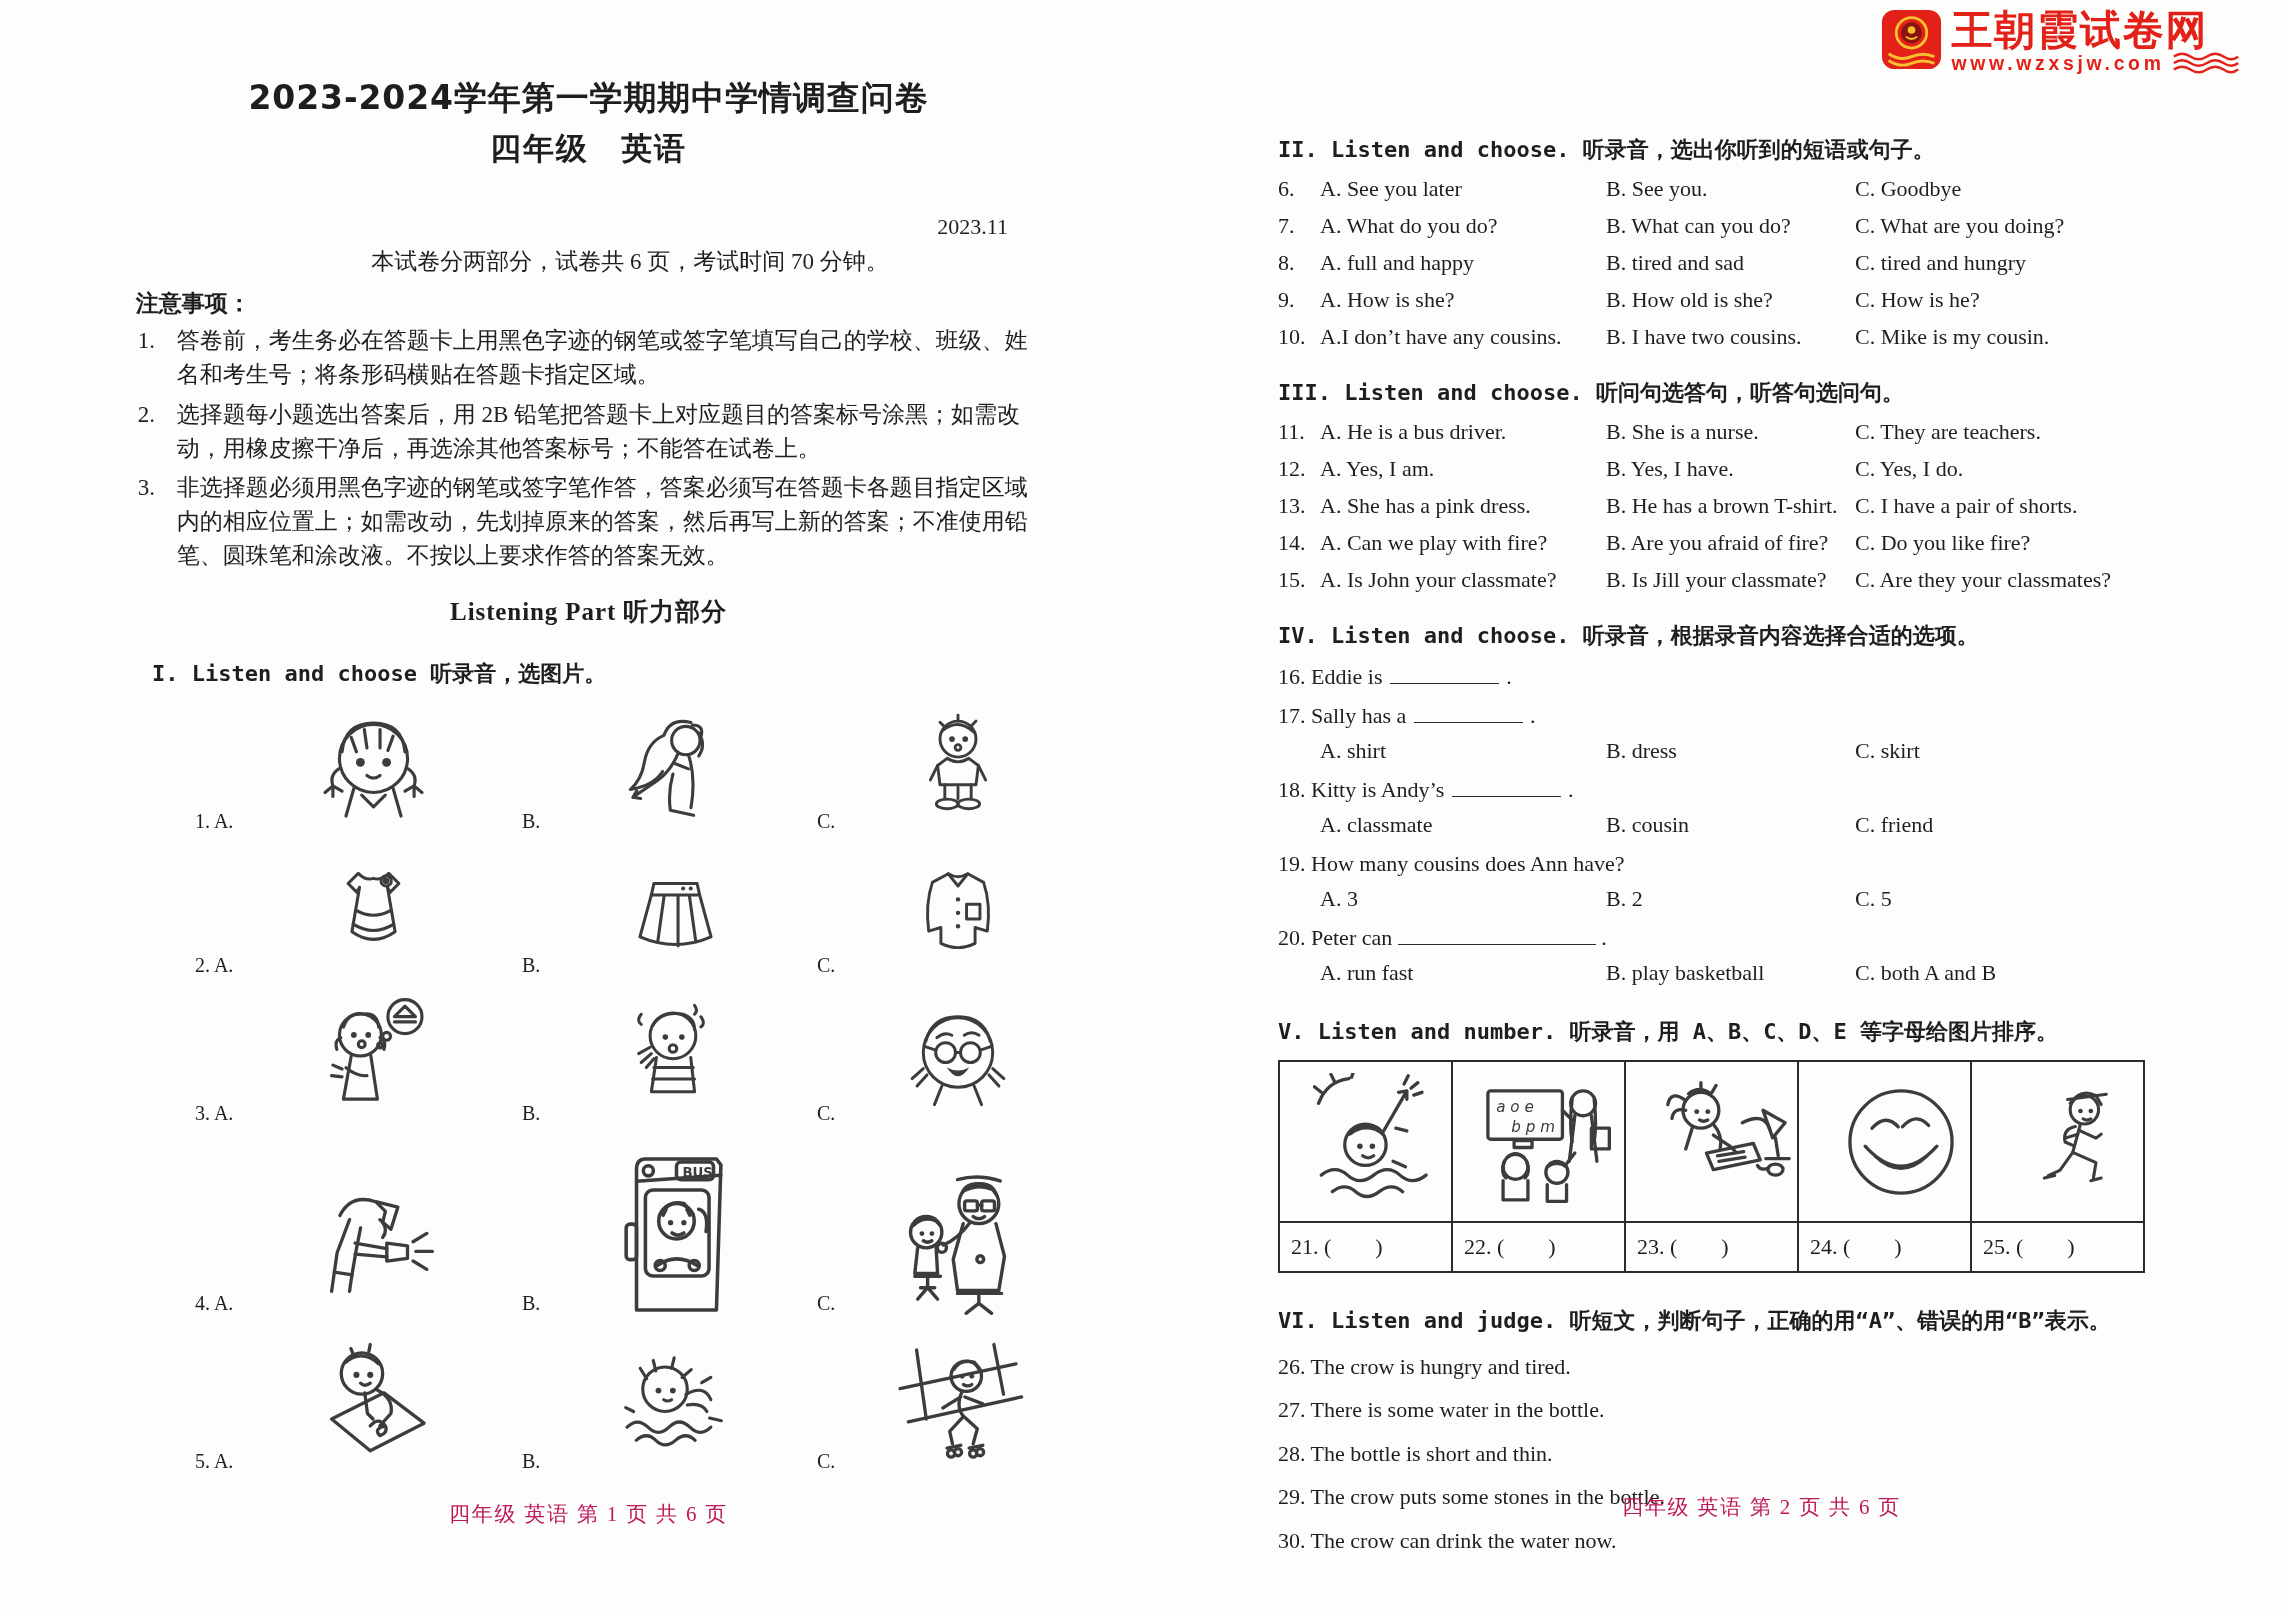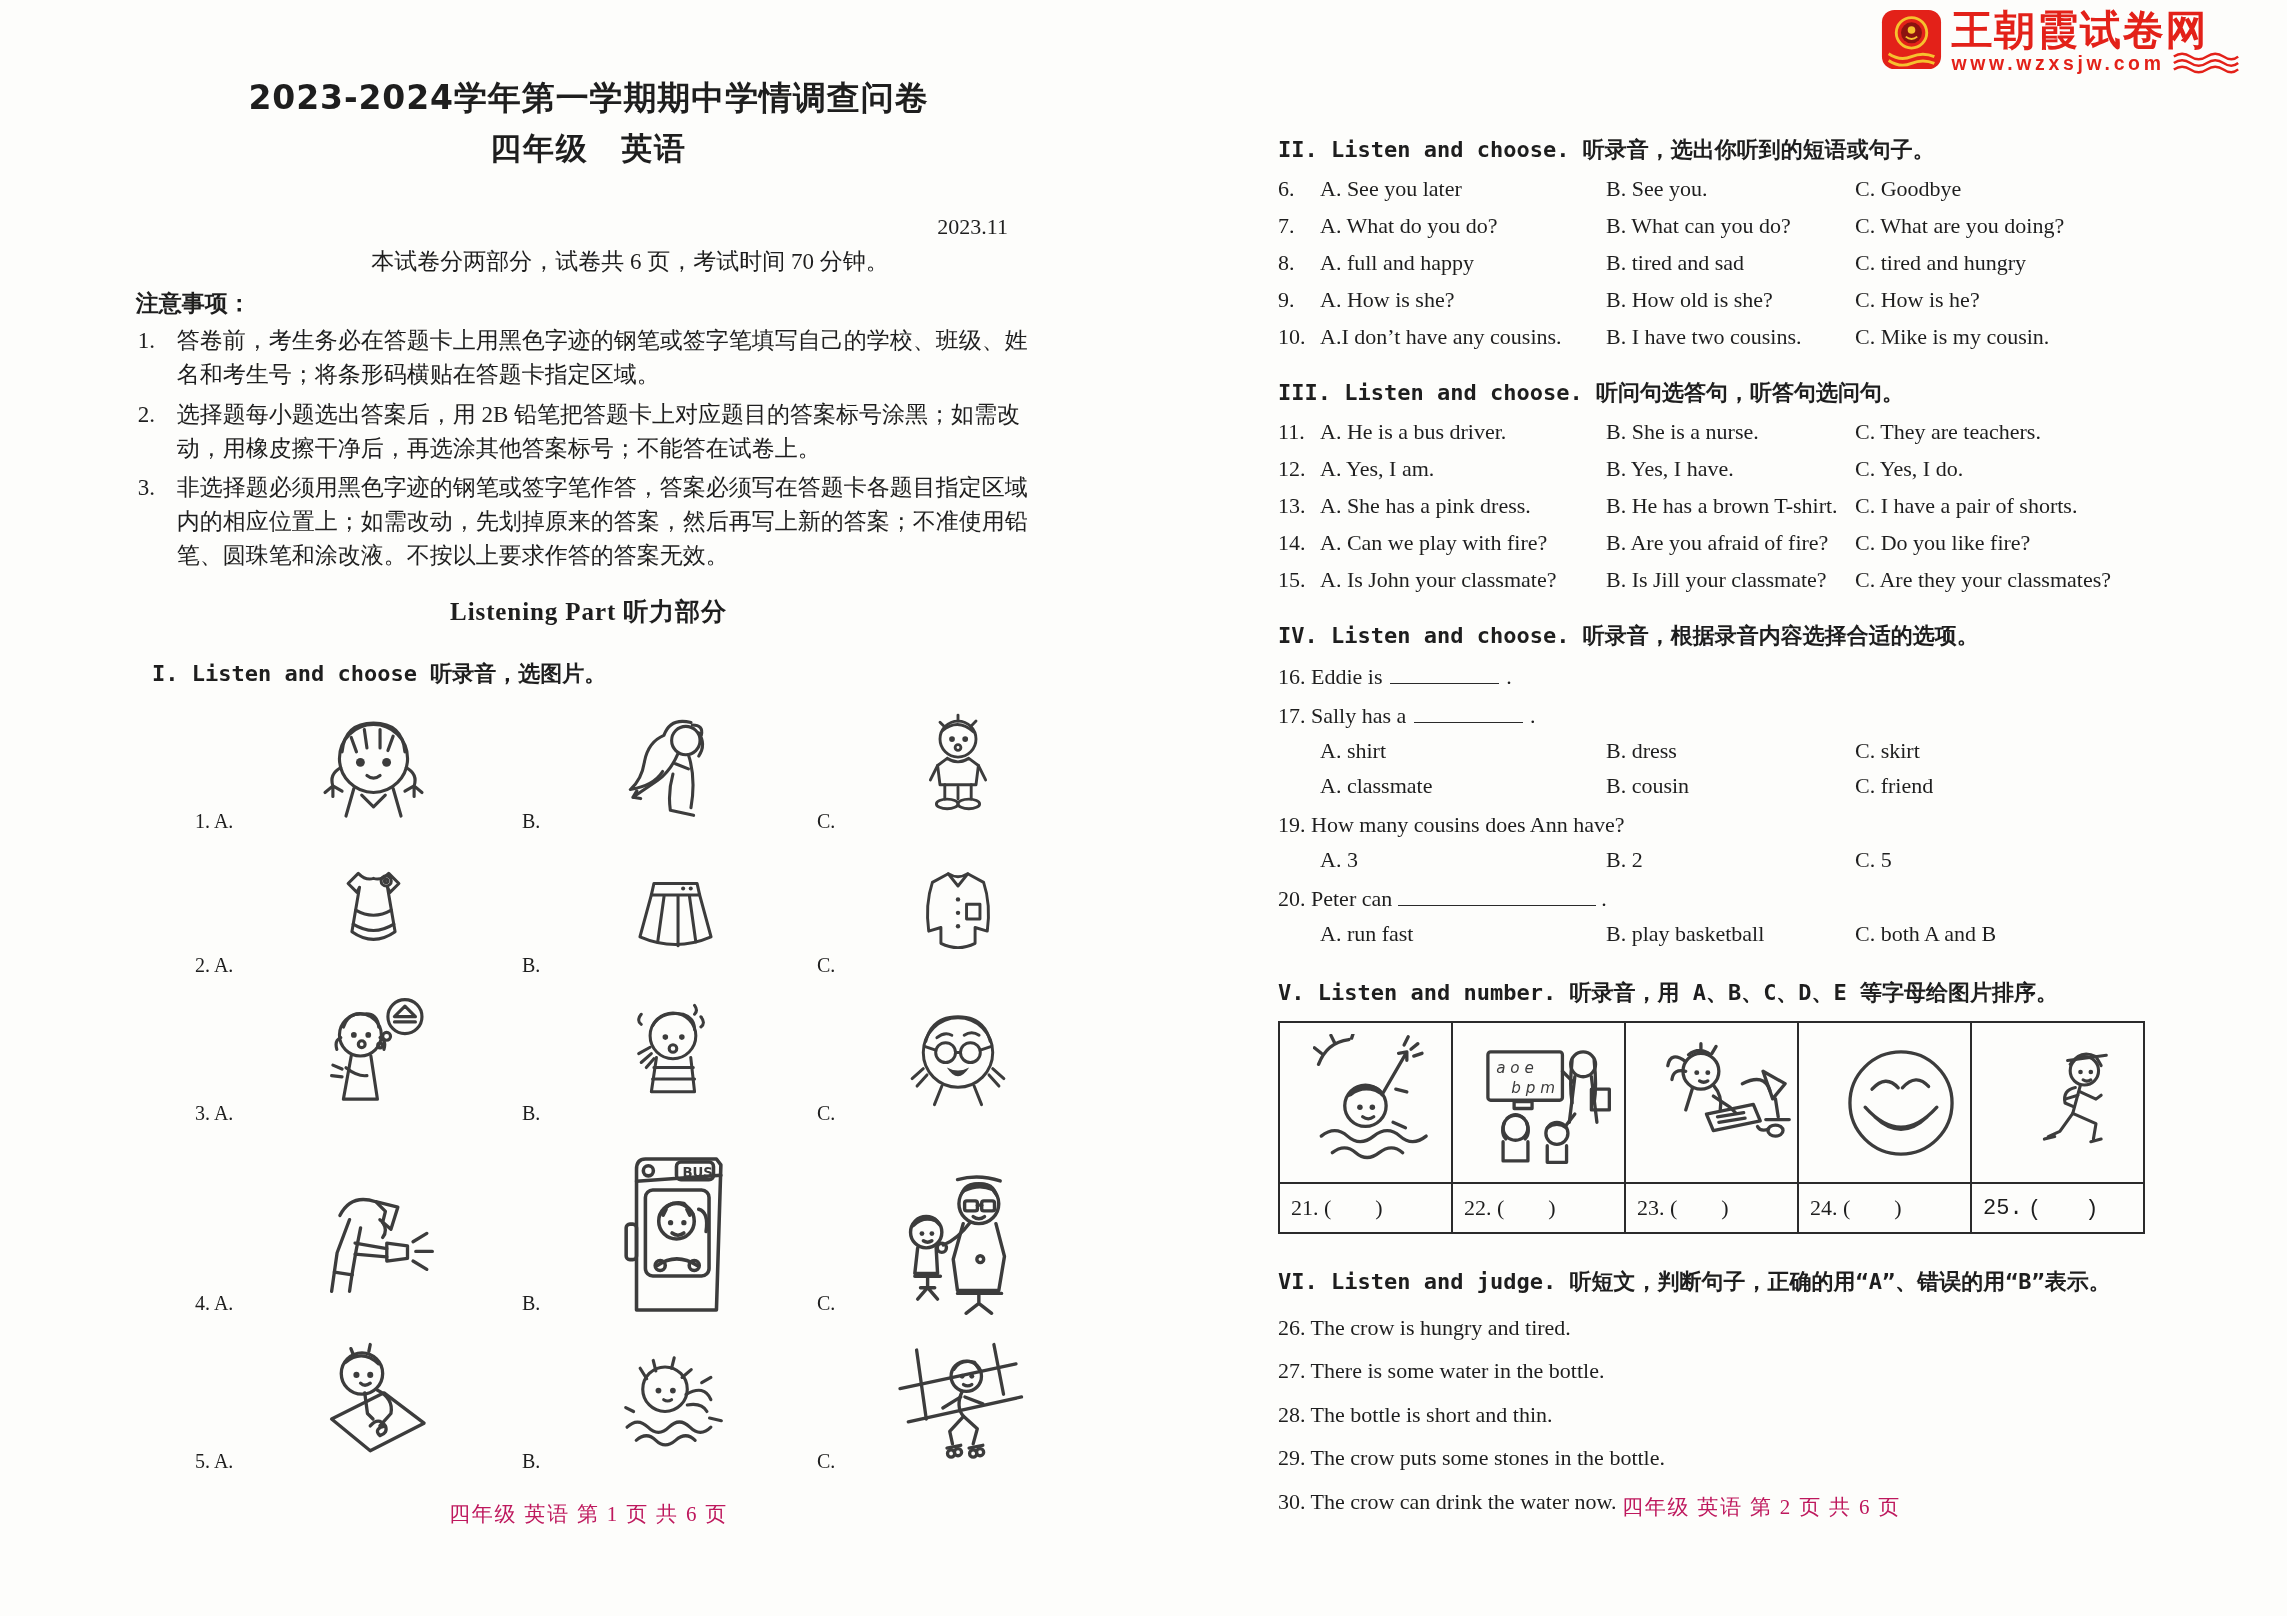--- a/index.html
+++ b/index.html
@@ -55,21 +55,21 @@
   .stem{font-size:22px;line-height:26px;margin-top:13px;}
   .opts{display:grid;grid-template-columns:286px 249px 1fr;font-size:22px;line-height:26px;
         margin-top:9.2px;margin-left:42px;}
   .blank{display:inline-block;border-bottom:1.8px solid #2a2a2a;height:18.5px;vertical-align:baseline;}
   .bm{width:109px;margin:0 7.4px;}
   .bl{width:198px;margin:0 5.5px;}
   
   .vtable{display:grid;grid-template-columns:repeat(5,173px);border:2.3px solid #2b2b2b;
           width:863px;margin-top:13px;}
   .vcell{border-right:2.3px solid #2b2b2b;display:flex;flex-direction:column;}
-  .vcell:last-child{border-right:none;font-family:Liberation Mono, monospace;}
+  .vcell:last-child{border-right:none;}
   .vimg{height:159px;display:flex;align-items:center;justify-content:flex-end;
         border-bottom:2.3px solid #2b2b2b;}
   .vnum{height:48px;display:flex;align-items:center;padding-left:11px;font-size:22px;gap:5.5px;}
   
   .vi-item{font-size:22px;line-height:26px;margin-top:17.5px;}
   .pfoot{position:absolute;bottom:0;width:100%;text-align:center;font-size:21px;color:#be185d;
          letter-spacing:1.8px;}
 </style>
 </head>
 <body>
@@ -435,20 +435,23 @@
         <span>16. Eddie is</span><span class="blank bm"></span><span>.</span>
       </div>
       <div class="stem">
         <span>17. Sally has a</span><span class="blank bm"></span><span>.</span>
       </div>
       <div class="opts">
         <span>A. shirt</span>
         <span>B. dress</span>
         <span>C. skirt</span>
       </div>
+      <div class="stem">
+        <span>18. Kitty is Andy’s</span><span class="blank bm"></span><span>.</span>
+      </div>
       <div class="opts">
         <span>A. classmate</span>
         <span>B. cousin</span>
         <span>C. friend</span>
       </div>
       <div class="stem">
         <span>19. How many cousins does Ann have?</span><span></span>
       </div>
       <div class="opts">
         <span>A. 3</span>

